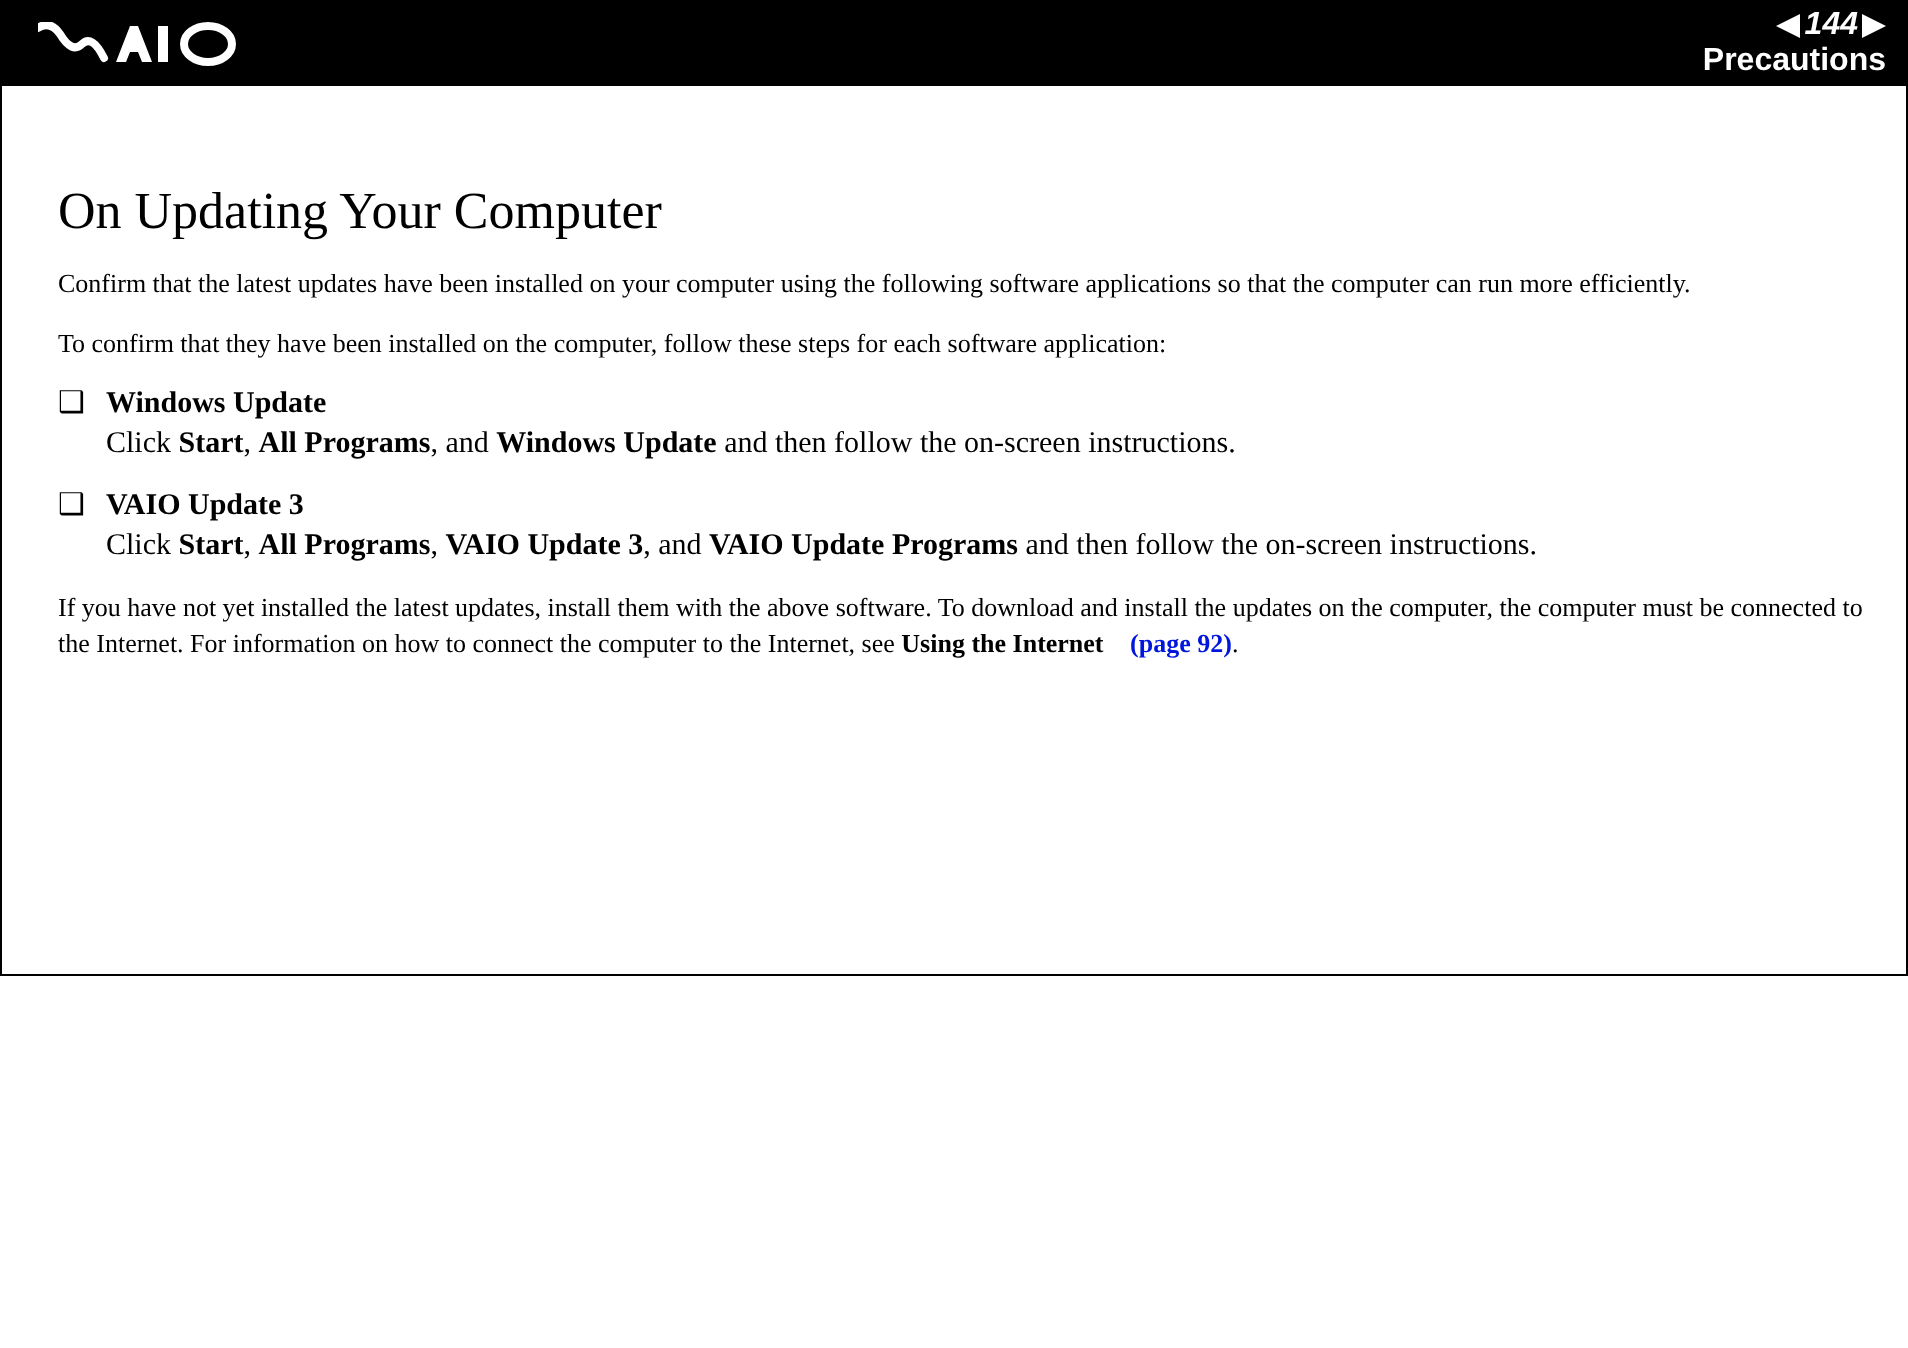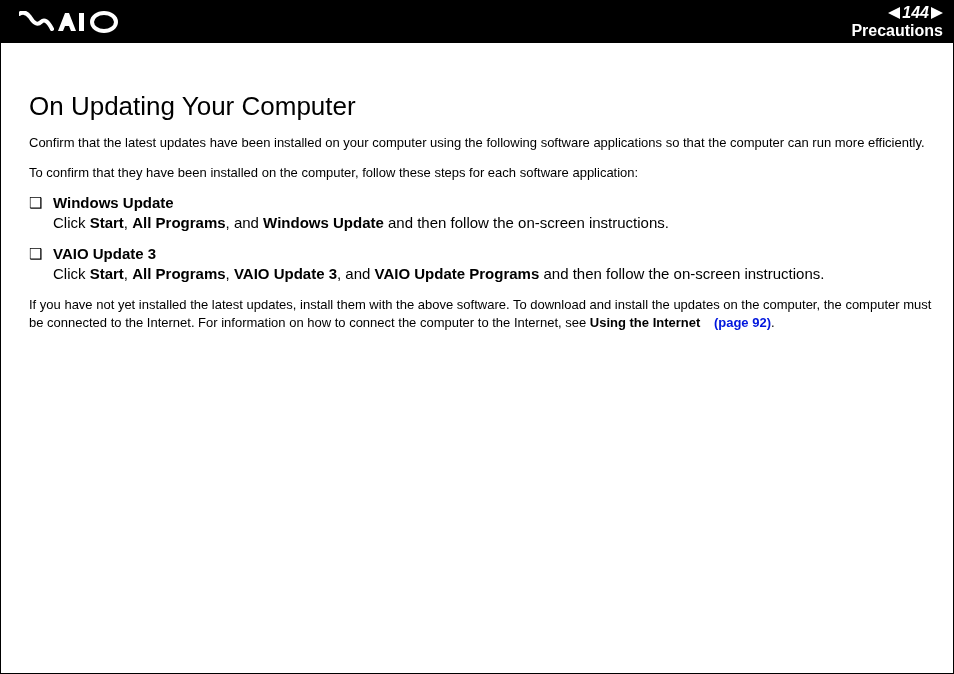--- a/index.html
+++ b/index.html
@@ -5,21 +5,21 @@
   * { box-sizing: border-box; }
   html, body {
     margin: 0; padding: 0;
     width: 954px; height: 674px;
     font-family: Arial, Helvetica, sans-serif;
     background: #fff;
     color: #000;
   }
   .page {
     width: 954px;
-    height: 674px;
+    height: 488px;
     border: 1px solid #000;
     position: relative;
   }
   .header {
     height: 42px;
     background: #000;
     display: flex;
     align-items: center;
     justify-content: space-between;
     padding: 0 10px 0 18px;
@@ -50,20 +50,21 @@
   .arrow {
     width: 0; height: 0;
     border-top: 6px solid transparent;
     border-bottom: 6px solid transparent;
     display: inline-block;
   }
   .arrow-left { border-right: 12px solid #fff; }
   .arrow-right { border-left: 12px solid #fff; }
   .content {
     padding: 48px 20px 0 28px;
+    font-family: Liberation Serif, serif;
   }
   h1 {
     font-weight: normal;
     font-size: 26px;
     margin: 0 0 12px 0;
   }
   p {
     margin: 0 0 12px 0;
     font-size: 13px;
     line-height: 1.35;

